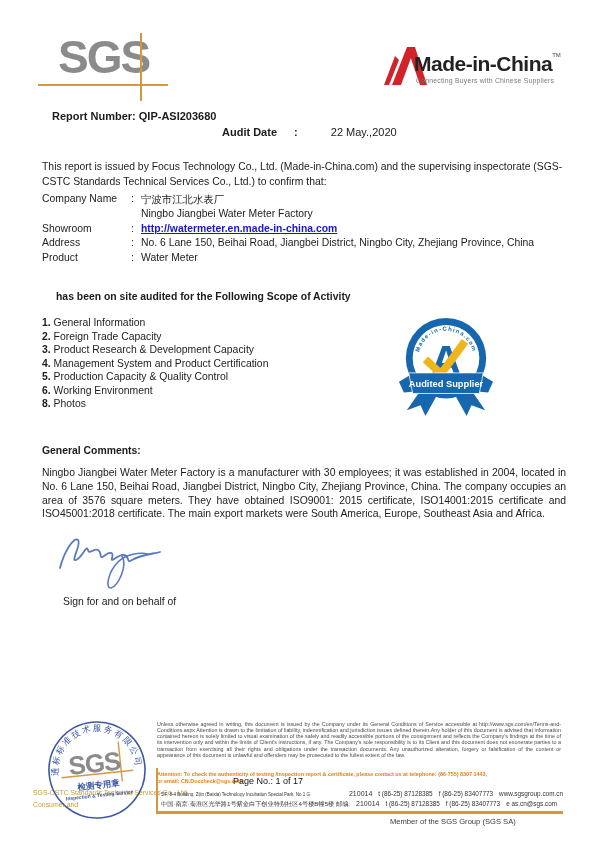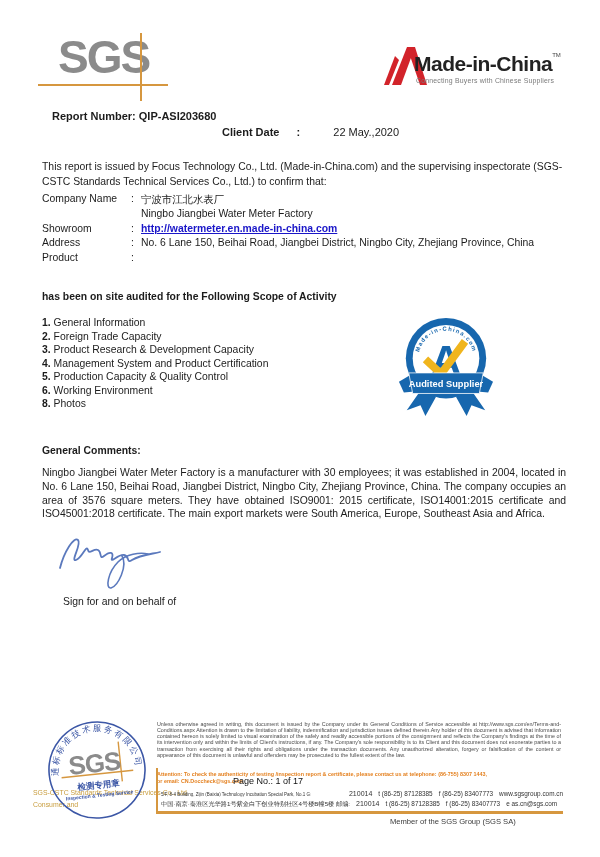--- a/index.html
+++ b/index.html
@@ -57,21 +57,21 @@
   <div class="abs" style="left:414px; top:52px;">
     <span class="mic-name">Made-in-China</span><span class="mic-tm">TM</span>
   </div>
   <div class="abs mic-tag" style="left:416px; top:77px;">Connecting Buyers with Chinese Suppliers</div>
 
   <div class="abs" style="left:52px; top:110px; font-size:11px;">
     <span class="b">Report Number:</span>
     <span class="b">QIP-ASI203680</span>
   </div>
   <div class="abs" style="left:222px; top:126px; font-size:11px;">
-    <span class="b">Client Date</span>
+    <span class="b">Audit Date</span>
     <span class="b" style="margin-left:14px;">:</span>
     <span style="margin-left:30px;">22 May.,2020</span>
   </div>
 
   <div class="abs body-txt" style="left:42px; top:160px; width:521px;">This report is issued by Focus Technology Co., Ltd. (Made-in-China.com) and the supervising inspectorate (SGS-CSTC Standards Technical Services Co., Ltd.) to confirm that:</div>
 
   <div class="abs" style="left:42px; top:192px; width:521px;">
 
     <div style="display:flex;">
       <div class="body-txt lbl" style="width:89px;">Company Name</div>
@@ -90,24 +90,25 @@
 
     <div style="display:flex;">
       <div class="body-txt lbl" style="width:89px;">Address</div>
       <div class="body-txt lbl" style="width:10px;">:</div>
       <div class="body-txt lbl" style="flex:1; width:420px;">No. 6 Lane 150, Beihai Road, Jiangbei District, Ningbo City, Zhejiang Province, China</div>
     </div>
 
     <div style="display:flex;">
       <div class="body-txt lbl" style="width:89px;">Product</div>
       <div class="body-txt lbl" style="width:10px;">:</div>
-    </div>
-  </div>
-
-  <div class="abs body-txt b" style="left:42px; top:290px;">has been on site audited for the Following Scope of Activity</div>
+      <div class="body-txt lbl" style="flex:1;">Water Meter</div>
+    </div>
+  </div>
+
+  <div class="abs body-txt b" style="left:56px; top:290px;">has been on site audited for the Following Scope of Activity</div>
 
   <div class="abs" style="left:42px; top:316px; width:330px;">
     <div class="scope-item"><span class="b">1.</span> <span>General Information</span></div>
     <div class="scope-item"><span class="b">2.</span> <span>Foreign Trade Capacity</span></div>
     <div class="scope-item"><span class="b">3.</span> <span>Product Research &amp; Development Capacity</span></div>
     <div class="scope-item"><span class="b">4.</span> <span>Management System and Product Certification</span></div>
     <div class="scope-item"><span class="b">5.</span> <span>Production Capacity &amp; Quality Control</span></div>
     <div class="scope-item"><span class="b">6.</span> <span>Working Environment</span></div>
     <div class="scope-item"><span class="b">8.</span> <span>Photos</span></div>
   </div>

